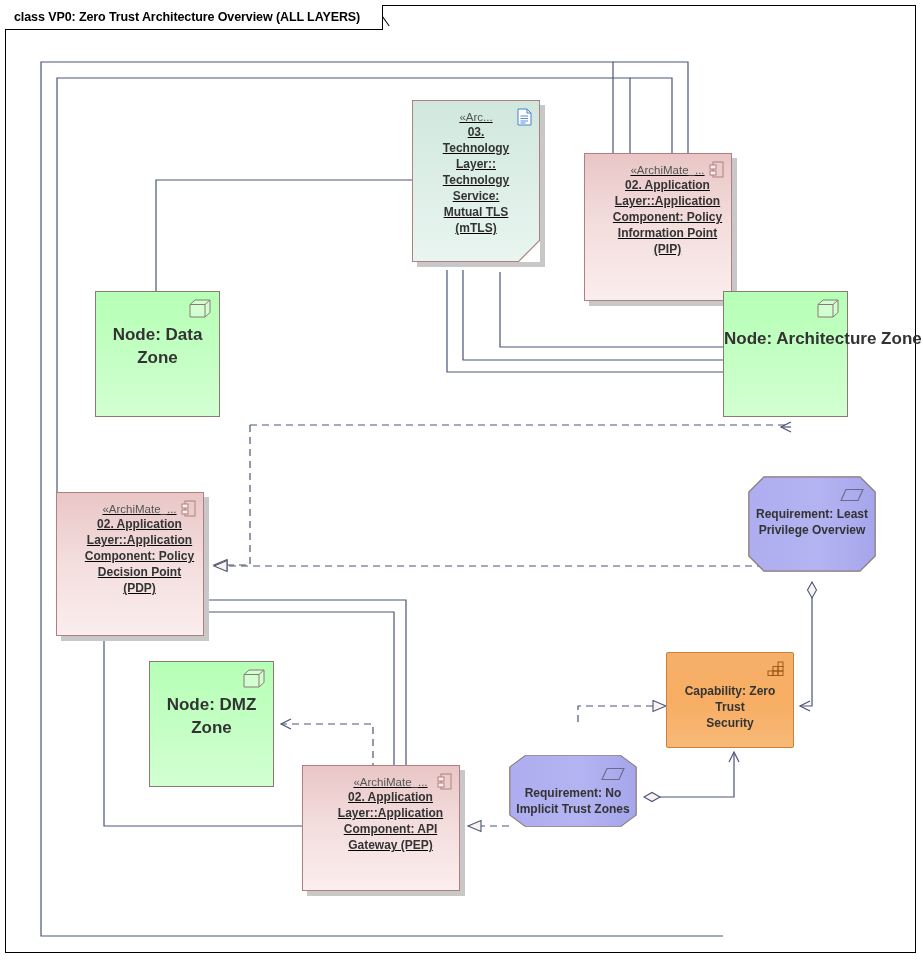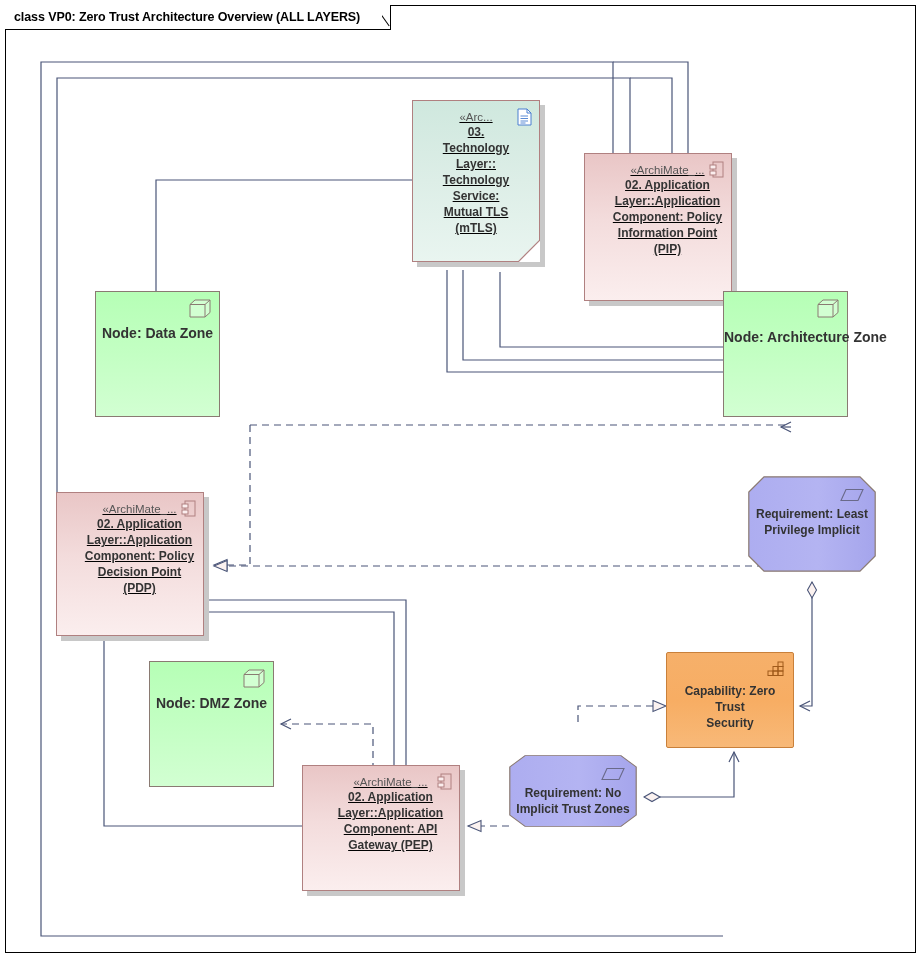--- a/index.html
+++ b/index.html
@@ -3,21 +3,21 @@
 <meta charset="utf-8">
 <style>
   html,body{margin:0;padding:0;background:#ffffff;}
   body{font-family:"Liberation Sans",sans-serif;}
   #frame{position:relative;width:923px;height:960px;background:#ffffff;overflow:hidden;}
 
   
   .frame-border{position:absolute;left:5px;top:5px;width:911px;height:948px;border:1px solid #000;box-sizing:border-box;pointer-events:none;}
   .frame-tab{position:absolute;left:5px;top:5px;height:25px;box-sizing:border-box;
       border:1px solid #000;border-left:none;border-top:none;background:#fff;
-      display:flex;align-items:center;padding:0 30px 0 9px;}
+      display:flex;align-items:center;padding:0 22px 0 9px;}
   .frame-tab-label{font-size:12.5px;font-weight:bold;color:#000;white-space:nowrap;letter-spacing:-0.1px;}
   .frame-tab-corner{position:absolute;top:5px;width:18px;height:26px;overflow:hidden;pointer-events:none;}
   .frame-tab-corner::after{content:"";position:absolute;left:-10px;top:-4px;width:30px;height:1px;background:#000;
       transform:rotate(55deg);transform-origin:left center;}
 
   
   #wires{position:absolute;left:0;top:0;width:923px;height:960px;pointer-events:none;}
 
   
   .node{position:absolute;box-sizing:border-box;display:flex;flex-direction:column;
@@ -34,21 +34,21 @@
   .comp-icon{position:absolute;right:7px;top:7px;width:15px;height:17px;z-index:4;}
 
   
   .tech-svc{border:1px solid #b08080;background:linear-gradient(to bottom,#cfe8de 0%,#ddeee7 50%,#e9f5f0 100%);
             padding-top:9px;z-index:2;}
   .note-fold{position:absolute;right:-1px;bottom:-1px;width:22px;height:22px;z-index:4;}
   .doc-icon{position:absolute;right:7px;top:7px;width:15px;height:18px;z-index:4;}
 
   
   .zone{border:1px solid #8a7a72;background:linear-gradient(to bottom,#b6ffb6 0%,#c3ffc3 50%,#d2ffd2 100%);z-index:2;}
-  .zone .label{position:absolute;left:0;right:0;font-size:14px;}
+  .zone .label{position:absolute;left:0;right:0;font-size:17px;}
   .cube-icon{position:absolute;right:8px;top:7px;width:22px;height:19px;z-index:4;}
 
   
   .req{z-index:2;}
   .req .oct{position:absolute;left:0;top:0;width:100%;height:100%;z-index:1;}
   .req .label{position:absolute;left:6px;right:6px;z-index:3;}
   .para-icon{position:absolute;right:12px;top:12px;width:24px;height:14px;z-index:4;}
 
   
   .cap{border:1px solid #c9803a;border-radius:2px;
@@ -198,21 +198,21 @@
             <stop offset="55%" stop-color="#b4b4f2"></stop>
           <stop offset="100%" stop-color="#a5a5ec"></stop>
         </linearGradient>
       </defs>
       <path d="M16,0.8 L112,0.8 L127.2,16 L127.2,80 L112,95.2 L16,95.2 L0.8,80 L0.8,16 Z" fill="url(#reqGrad1)" stroke="#8a7a72" stroke-width="1.2"></path>
     </svg>
     <svg class="para-icon" viewBox="0 0 24 14">
       <path d="M6,1.5 L23,1.5 L18,12.5 L1,12.5 Z" fill="none" stroke="#6a6a8a" stroke-width="1.1"></path>
     </svg>
     <div class="label" style="top:31px;">Requirement: Least</div>
-    <div class="label" style="top:47px;">Privilege Implicit</div>
+    <div class="label" style="top:47px;">Privilege Overview</div>
   </div>
 
   <div class="node cap" style="left:666px;top:652px;width:128px;height:96px;">
     <svg class="stair-icon" viewBox="0 0 18 16">
       <g fill="none" stroke="#a05a1a" stroke-width="1">
         <rect x="11" y="1" width="5" height="4.5"></rect>
         <rect x="6" y="5.5" width="5" height="4.5"></rect>
           <rect x="11" y="5.5" width="5" height="4.5"></rect>
         <rect x="1" y="10" width="5" height="4.5"></rect>
           <rect x="6" y="10" width="5" height="4.5"></rect>

